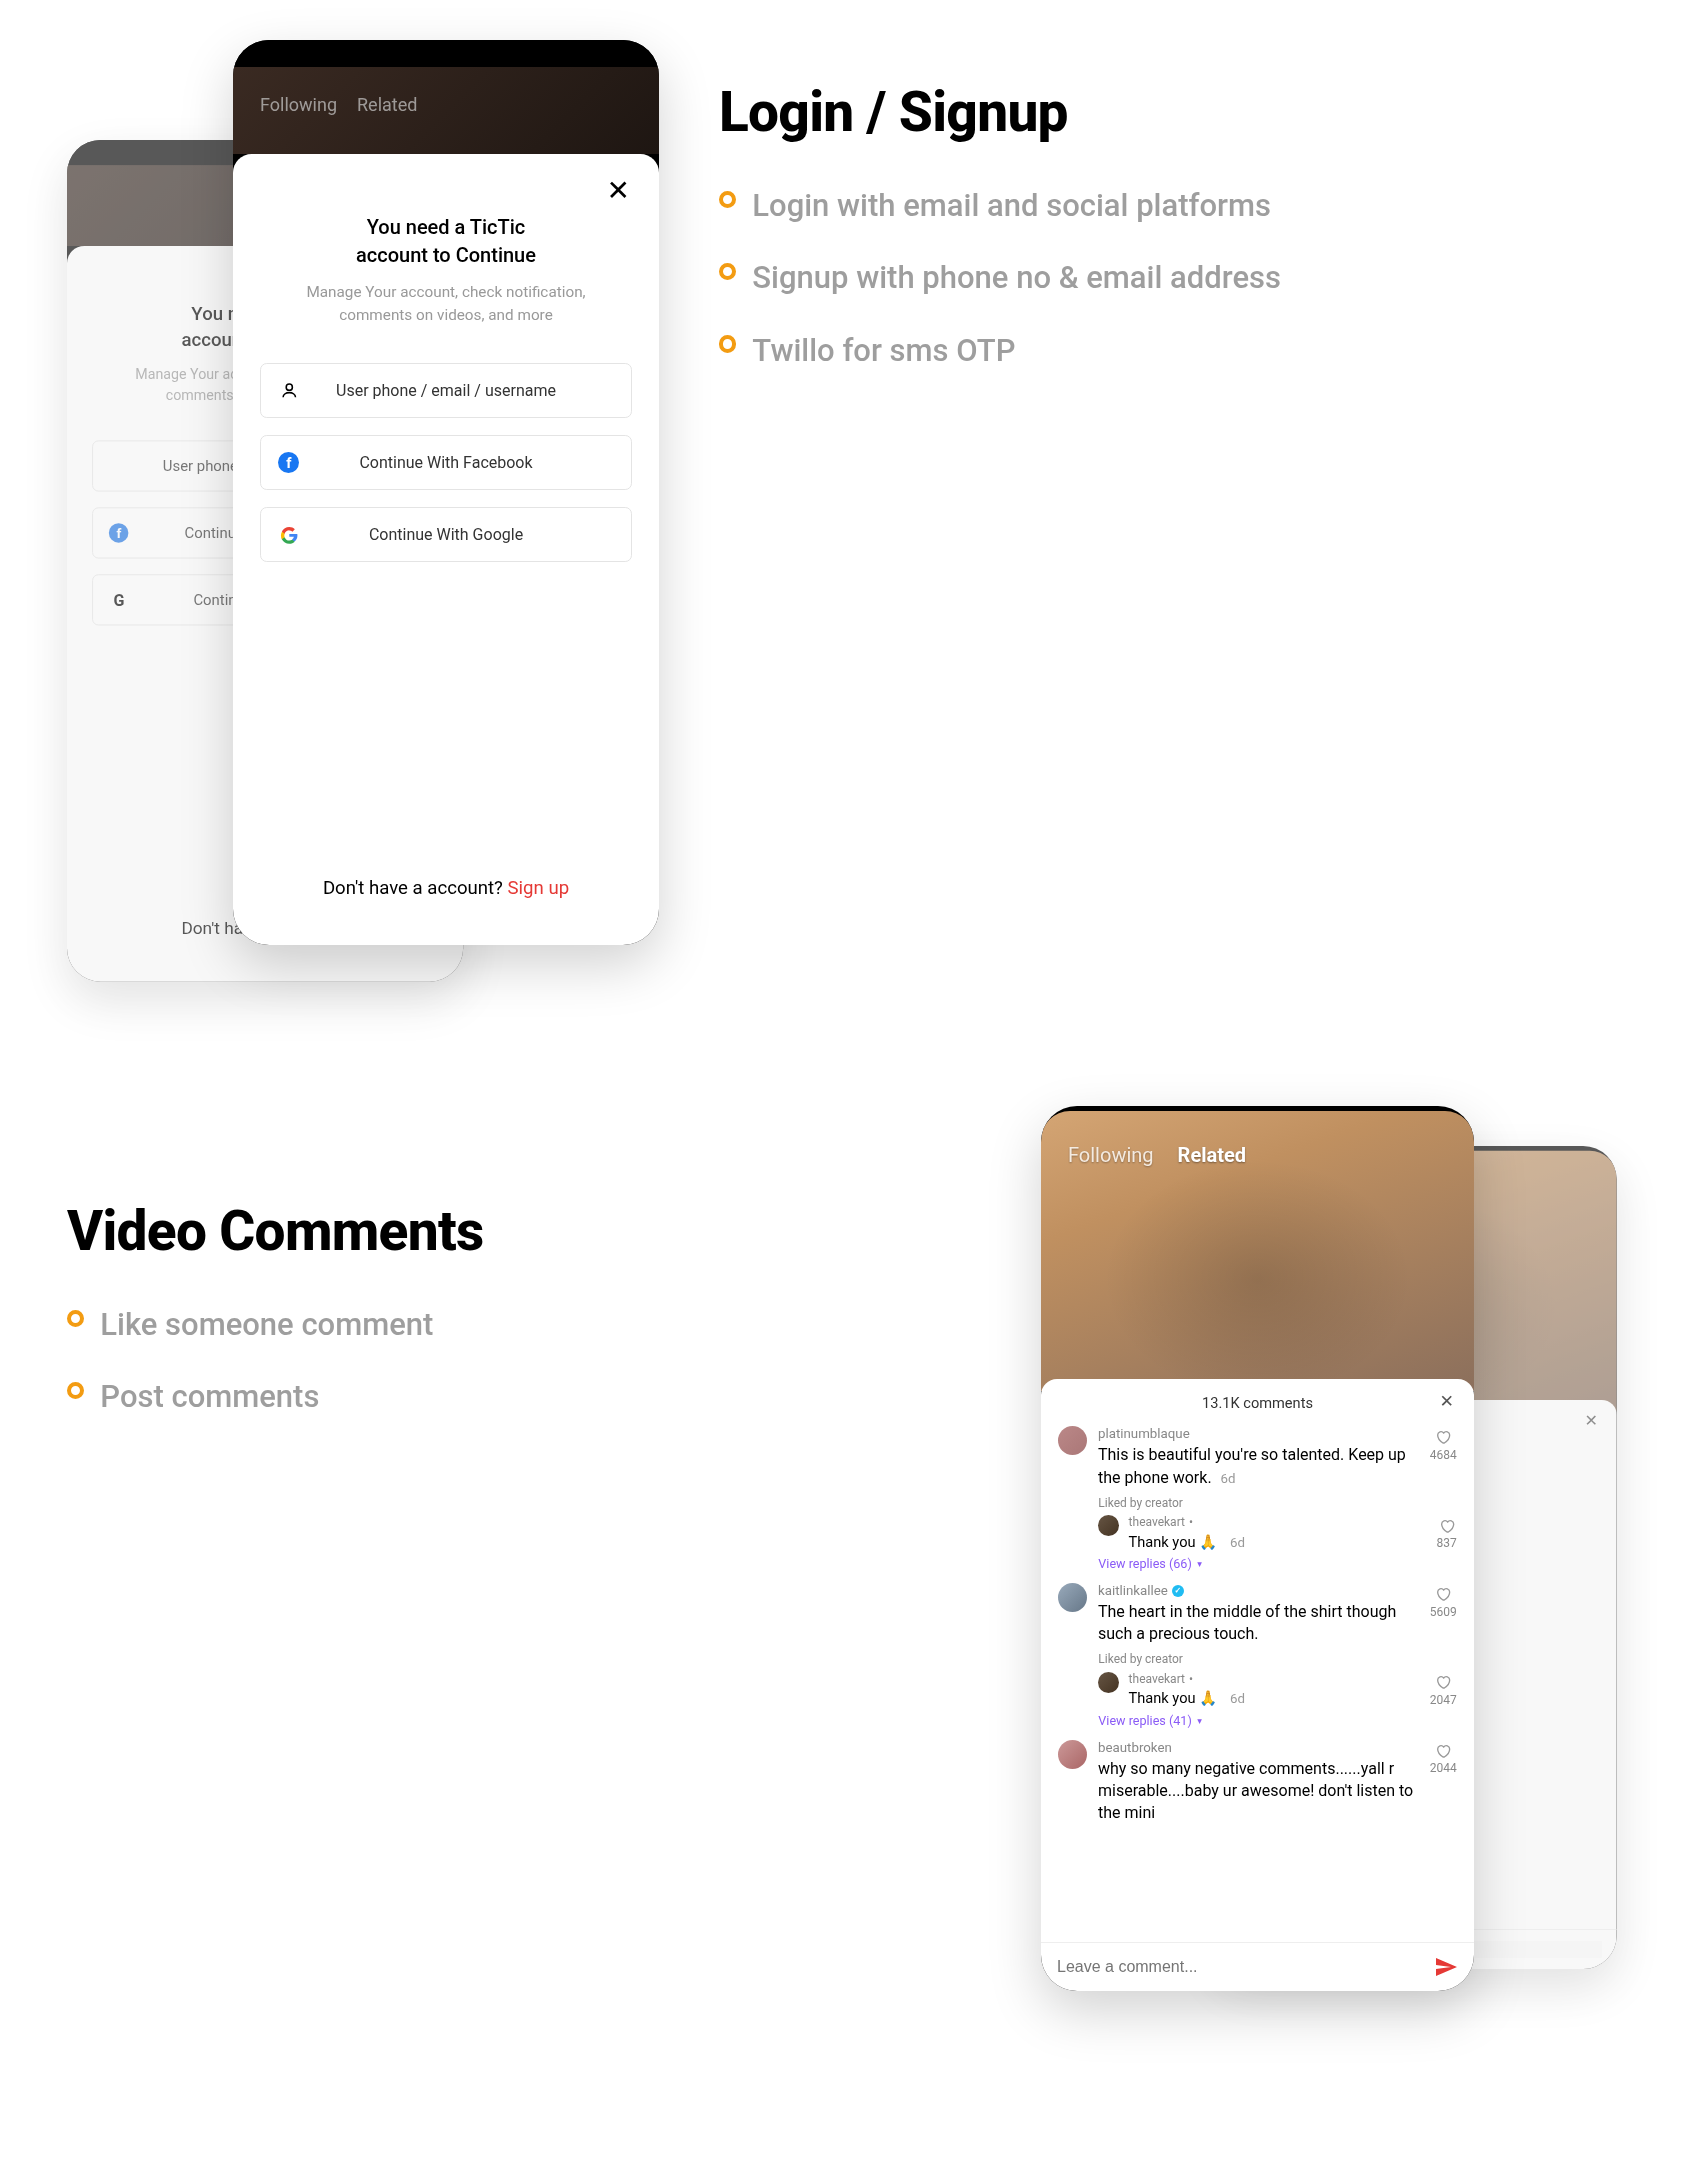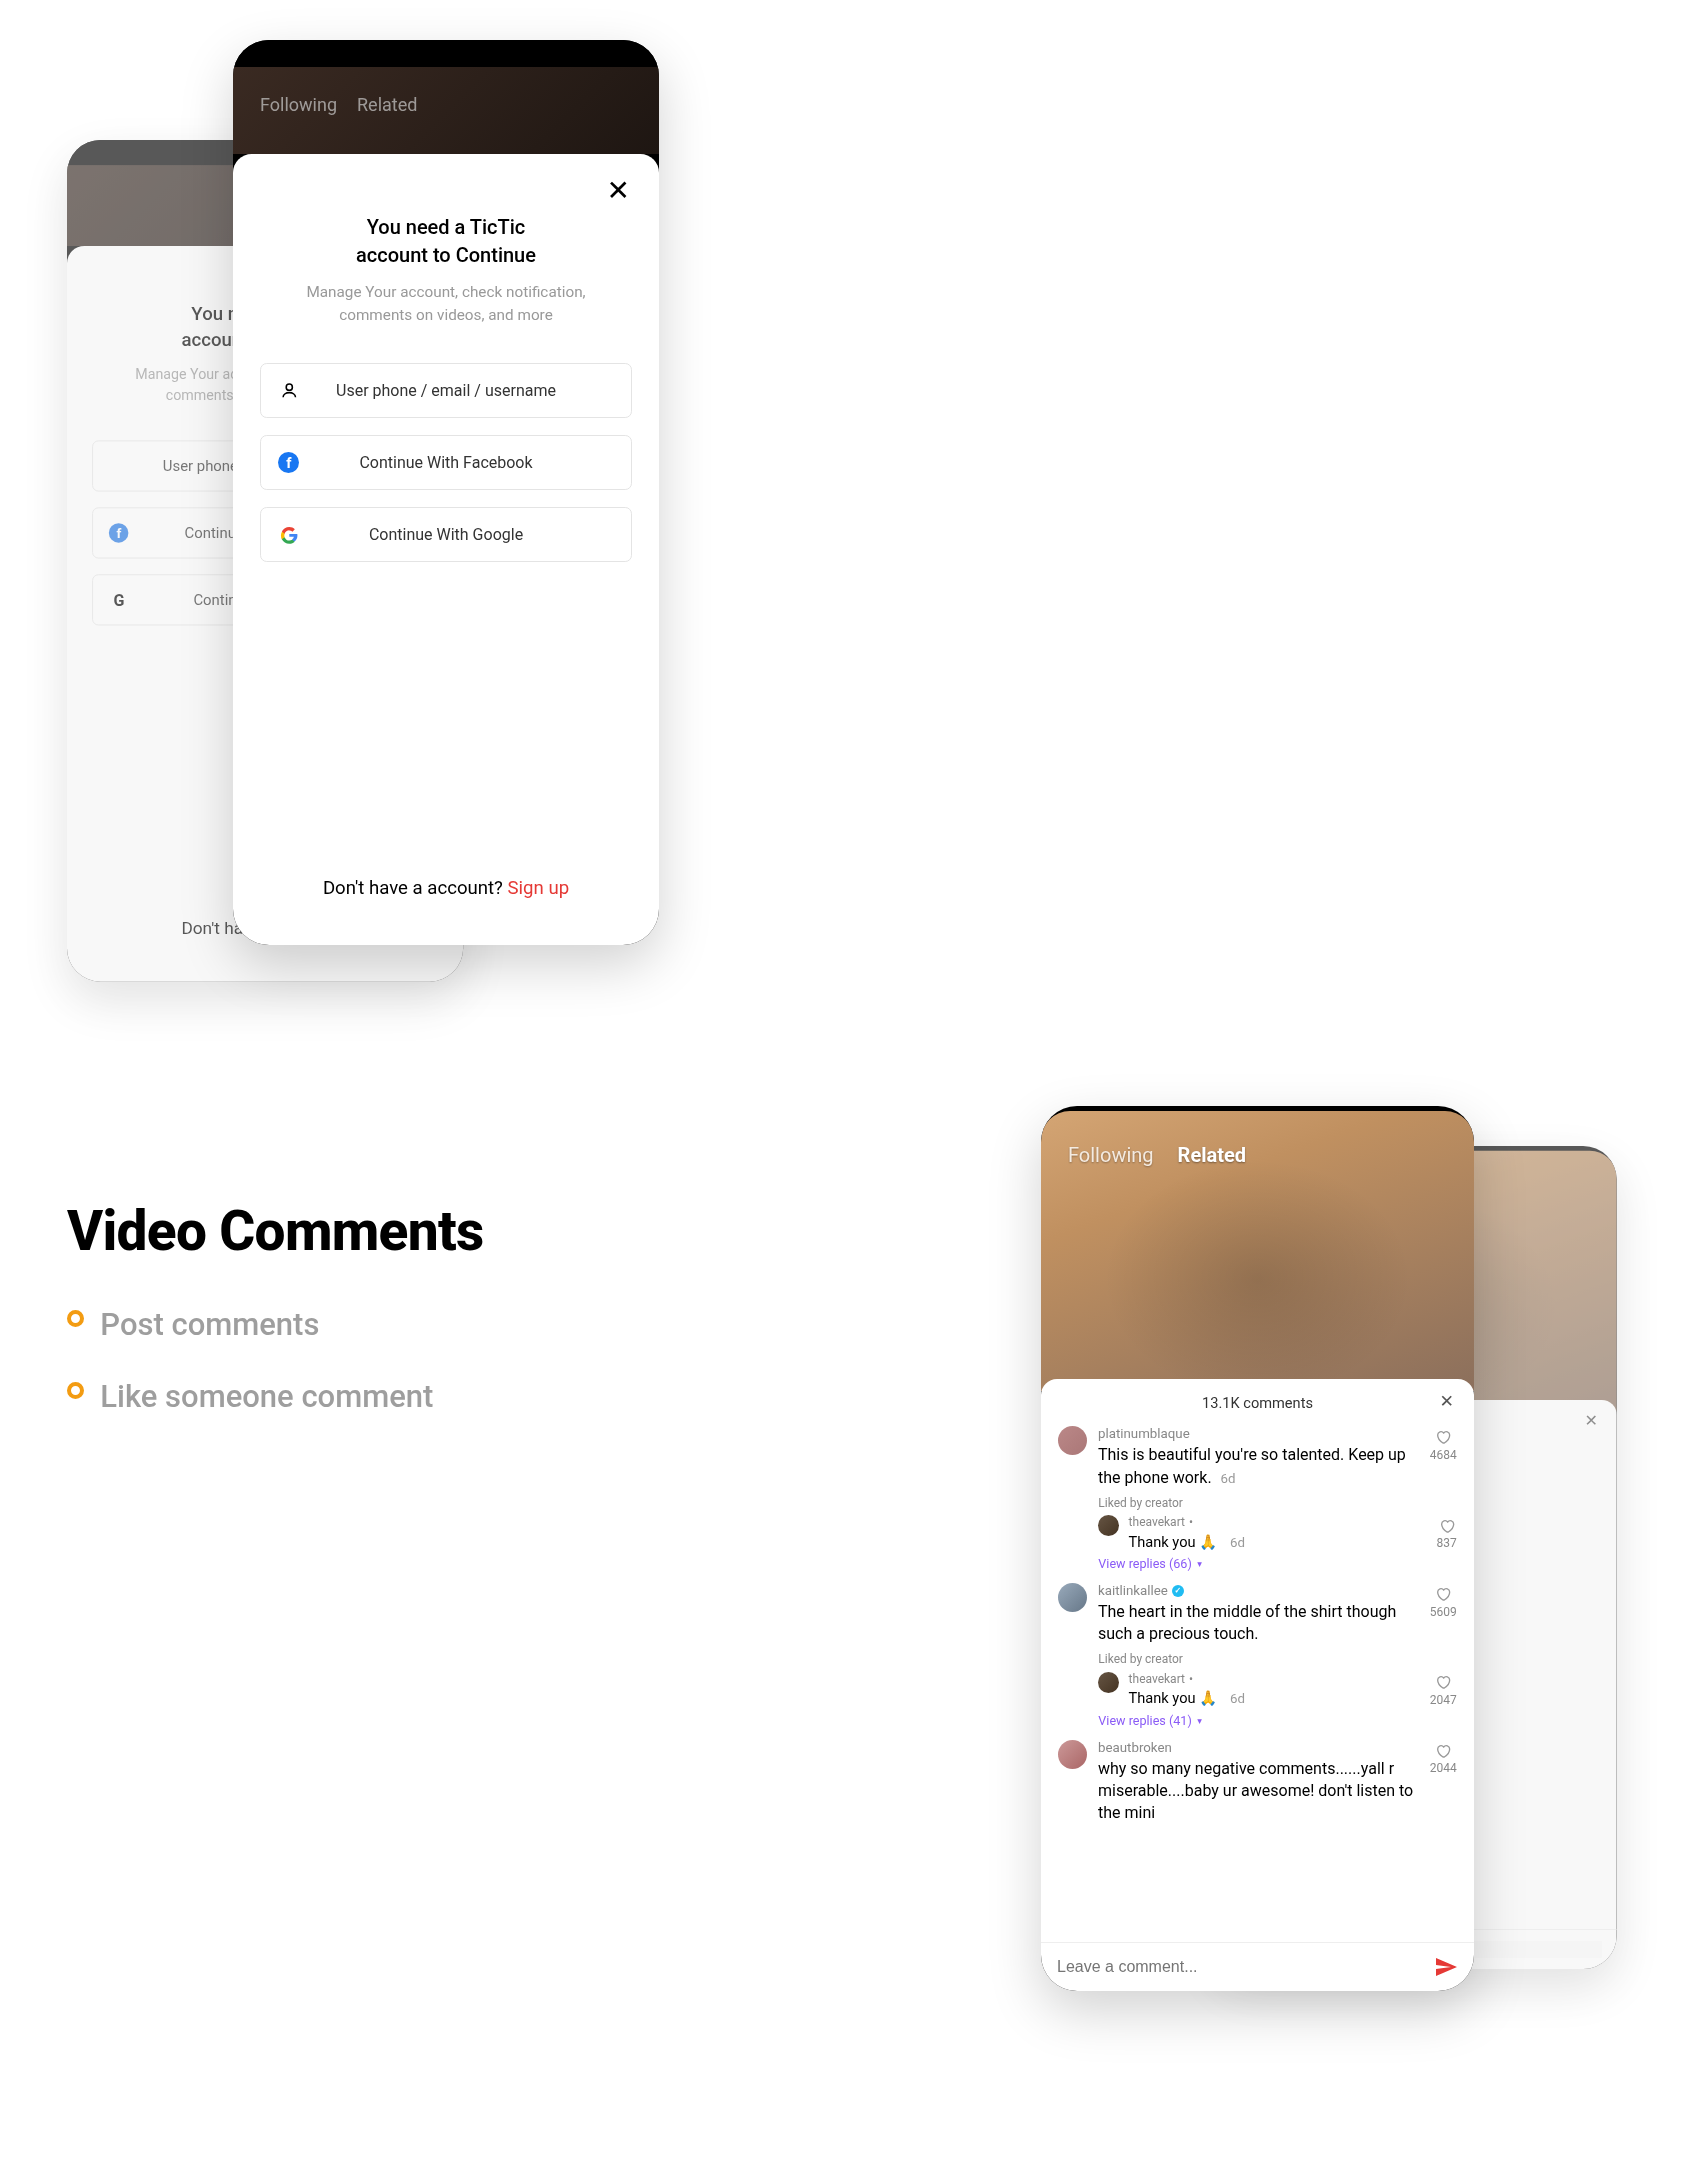--- a/index.html
+++ b/index.html
@@ -175,32 +175,47 @@
               <span class="label">Continue With Google</span>
             </div>
           </div>
           <div class="signup-row">
             <span>Don't have a account? </span><a href="#">Sign up</a>
           </div>
         </div>
       </div>
     </div>
   </div>
+  <div class="text-col">
+    <h2>Login / Signup</h2>
+    <div class="feature">
+        <div class="bullet"></div>
+        <div class="feature-text">Login with email and social platforms</div>
+      </div>
+    <div class="feature">
+        <div class="bullet"></div>
+        <div class="feature-text">Signup with phone no &amp; email address</div>
+      </div>
+    <div class="feature">
+        <div class="bullet"></div>
+        <div class="feature-text">Twillo for sms OTP</div>
+      </div>
+  </div>
 </div>
 
 <div class="section section-2">
   <div class="text-col left">
     <h2>Video Comments</h2>
     <div class="feature">
         <div class="bullet"></div>
+        <div class="feature-text">Like someone comment</div>
+      </div>
+    <div class="feature">
+        <div class="bullet"></div>
         <div class="feature-text">Post comments</div>
-      </div>
-    <div class="feature">
-        <div class="bullet"></div>
-        <div class="feature-text">Like someone comment</div>
       </div>
   </div>
   <div class="phones-col">
     <div class="s2-stack">
 
       <div class="phone phone-comments phone-back s2-back">
         <div class="video-area"></div>
         <div class="comments-sheet">
           <div class="comments-header"><span>13.1K comments</span><span class="close">✕</span></div>
           <div class="comments-list"></div>

